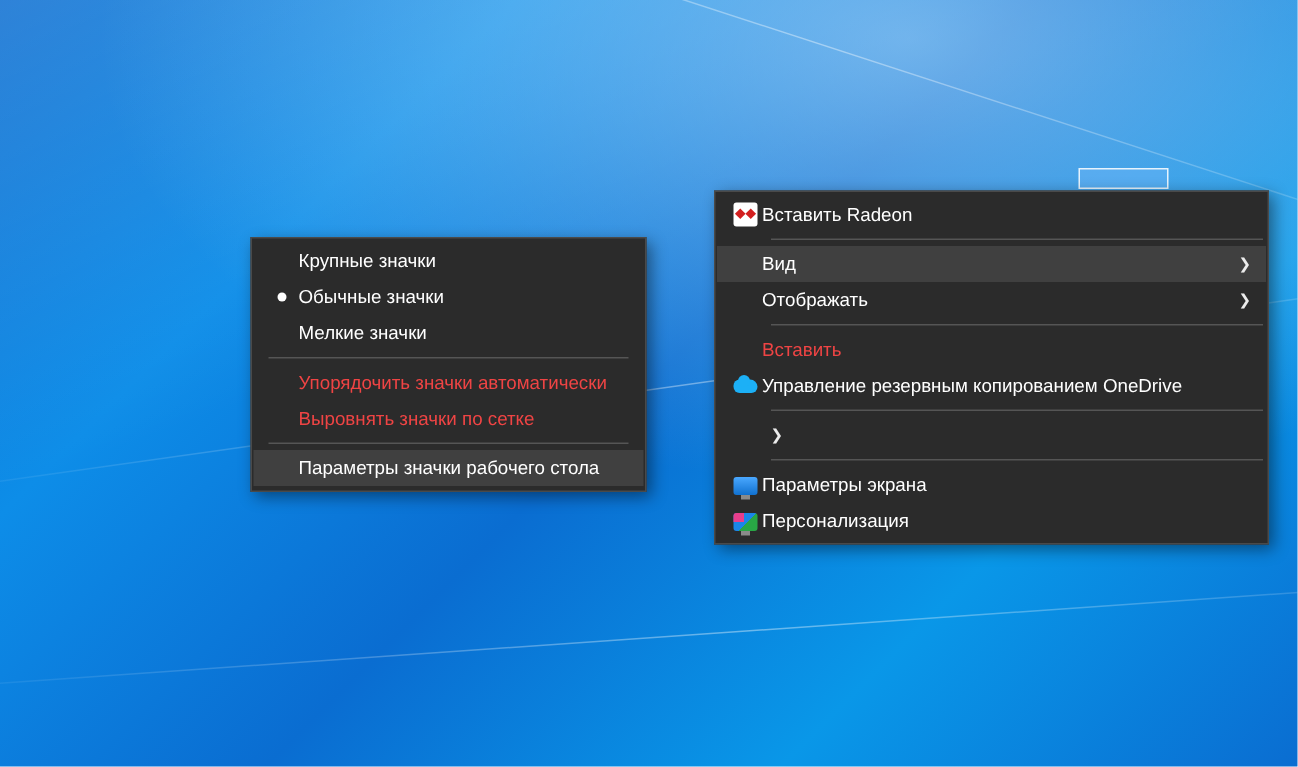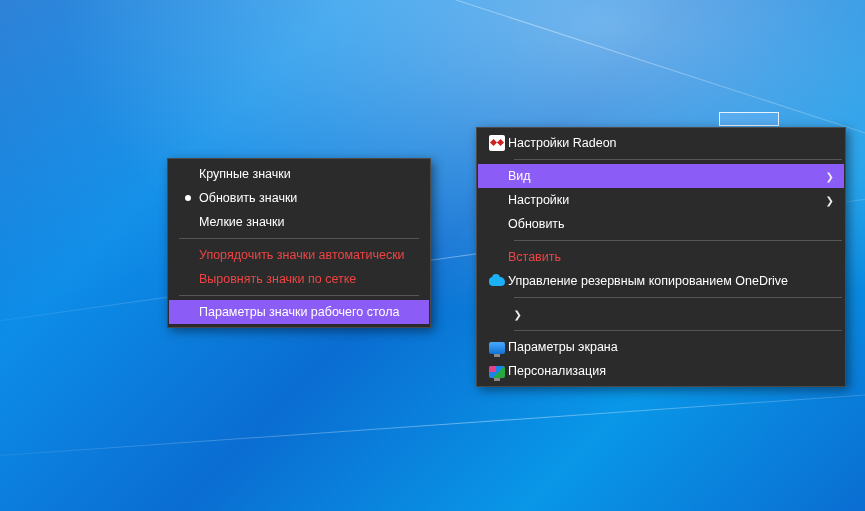--- a/index.html
+++ b/index.html
@@ -72,21 +72,21 @@
       justify-content: center;
       flex-shrink: 0;
     }
     .menu-item .label { flex: 1; }
     .menu-item .arrow {
       width: 14px;
       text-align: right;
       font-size: 10px;
       color: #ececec;
     }
-    .menu-item.highlight { background: #8b5cf6; }
+    .menu-item.highlight { background: #404040; }
     .menu-item.disabled .label { color: #ef4444; }
     .menu-item.disabled { color: #7f7f7f; }
 
     .separator {
       height: 1px;
       background: #555555;
       margin: 4px 10px 4px 10px;
     }
     .separator-main { margin-left: 36px; margin-right: 2px; }
 
@@ -178,41 +178,37 @@
 <div class="desktop-line line3"></div>
 
 <div class="selection-box"></div>
 
 <div class="menu main-menu">
 
   <div class="menu-item">
     <span class="icon-slot">
         <span class="ico ico-radeon"></span>
       </span>
-    <span class="label">Настройки Radeon</span>
+    <span class="label">Вставить Radeon</span>
   </div>
 
   <div class="separator separator-main"></div>
 
   <div class="menu-item highlight">
     <span class="icon-slot"></span>
     <span class="label">Вид</span>
     <span class="arrow">❯</span>
   </div>
 
   <div class="menu-item">
     <span class="icon-slot"></span>
-    <span class="label">Настройки</span>
+    <span class="label">Отображать</span>
     <span class="arrow">❯</span>
   </div>
 
-  <div class="menu-item">
-    <span class="icon-slot"></span>
-    <span class="label">Обновить</span>
-  </div>
 
   <div class="separator separator-main"></div>
 
   <div class="menu-item disabled">
     <span class="icon-slot"></span>
     <span class="label">Вставить</span>
   </div>
 
   <div class="menu-item">
     <span class="icon-slot">
@@ -250,21 +246,21 @@
 
   <div class="menu-item">
     <span class="radio-slot"></span>
     <span class="label">Крупные значки</span>
   </div>
 
   <div class="menu-item">
     <span class="radio-slot">
         <span class="radio-dot"></span>
       </span>
-    <span class="label">Обновить значки</span>
+    <span class="label">Обычные значки</span>
   </div>
 
   <div class="menu-item">
     <span class="radio-slot"></span>
     <span class="label">Мелкие значки</span>
   </div>
 
   <div class="separator"></div>
 
   <div class="menu-item disabled">

